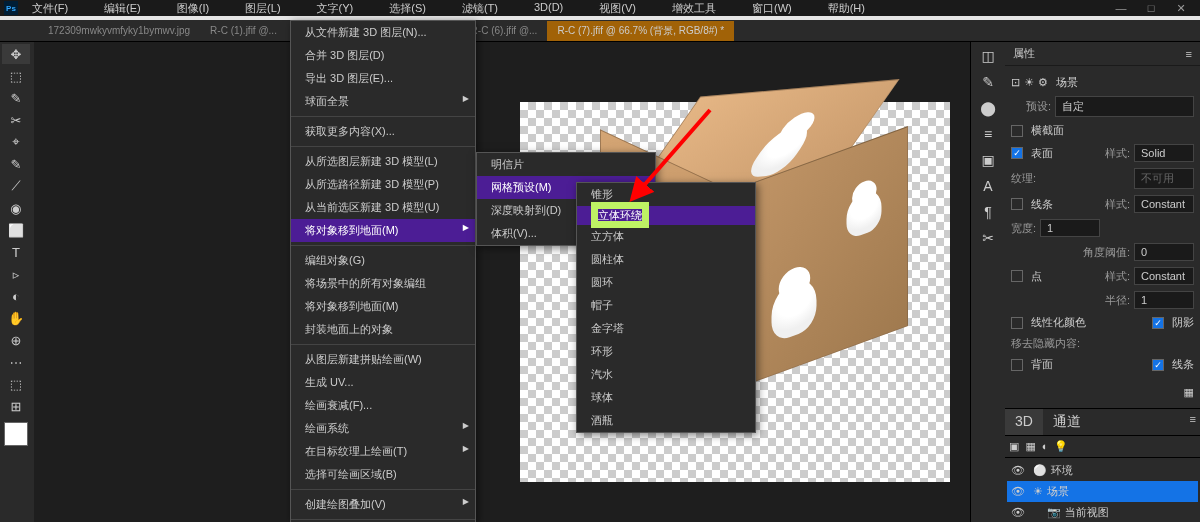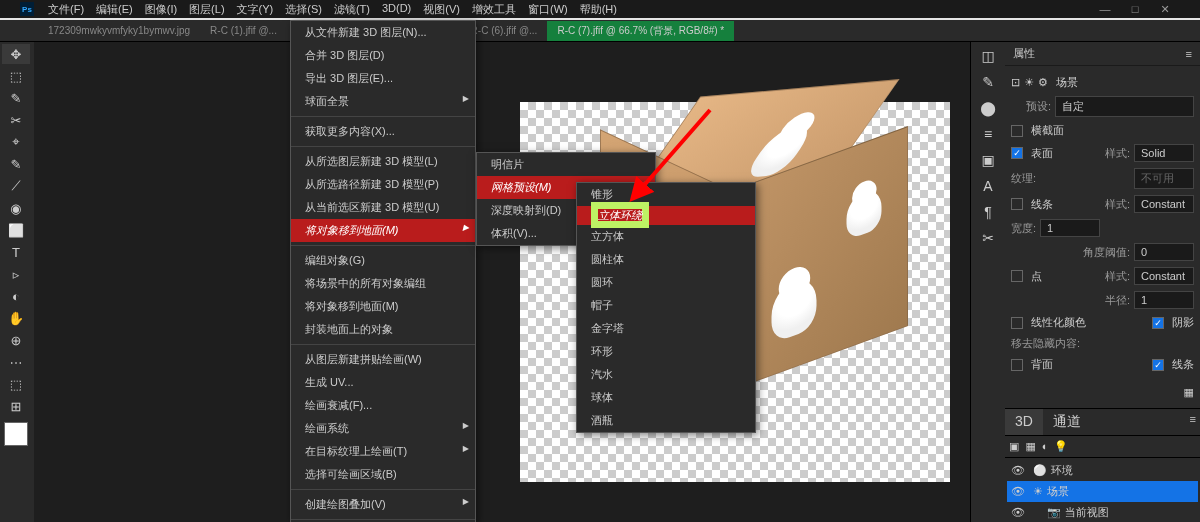--- a/index.html
+++ b/index.html
@@ -1,26 +1,26 @@
 <!DOCTYPE html>
 <html><head>
   <meta charset="utf-8">
   <style>
     * { margin: 0; padding: 0; box-sizing: border-box; font-family: "Microsoft YaHei", Arial, sans-serif; font-size: 11px; }
     body { width: 1200px; height: 522px; background: #2a2a2a; color: #ccc; overflow: hidden; position: relative; }
     
-    .top-menu { height: 20px; background: #1a1a1a; display: flex; align-items: center; padding: 0 20px; border-bottom: 2px solid #e5e5e5; }
+    .top-menu { height: 20px; background: #1a1a1a; display: flex; align-items: center; padding: 0 4px; border-bottom: 4px solid #e5e5e5; }
     .ps-icon { width: 14px; height: 14px; background: #001e36; color: #31a8ff; display: flex; align-items: center; justify-content: center; font-size: 8px; font-weight: bold; margin-right: 8px; }
     .menu-item { padding: 0 6px; cursor: pointer; white-space: nowrap; }
     .window-controls { margin-left: auto; display: flex; }
     .win-btn { width: 30px; height: 18px; display: flex; align-items: center; justify-content: center; color: #999; }
     
     .tabs-bar { height: 22px; background: #2a2a2a; display: flex; align-items: center; padding-left: 38px; border-bottom: 1px solid #000; }
     .tab { padding: 3px 10px; font-size: 10px; color: #888; white-space: nowrap; }
-    .tab.active { background: #15803d; color: #ccc; }
+    .tab.active { background: #a16207; color: #ccc; }
     
     .main-area { position: absolute; top: 42px; left: 0; right: 0; bottom: 0; display: flex; }
     .toolbox { width: 34px; background: #2a2a2a; display: flex; flex-direction: column; padding: 2px; gap: 2px; }
     .tool { width: 28px; height: 20px; display: flex; align-items: center; justify-content: center; color: #ccc; font-size: 13px; }
     .tool.active { background: #3a3a3a; }
     .swatch { width: 24px; height: 24px; background: #fff; border: 1px solid #666; margin: 4px 2px; position: relative; }
     .swatch::after { content: ''; position: absolute; width: 24px; height: 24px; background: #000; border: 1px solid #666; top: 6px; left: 6px; z-index: -1; }
     
     .canvas-area { flex: 1; background: #1e1e1e; position: relative; overflow: hidden; }
     .checker { position: absolute; top: 60px; right: 20px; bottom: 40px; width: 430px;
@@ -29,21 +29,21 @@
     .cube { position: absolute; width: 310px; height: 280px; top: 80px; right: 70px; }
     .cube-face { position: absolute; background: linear-gradient(135deg, #d4a574 0%, #b88a5c 100%); border: 1px solid rgba(0,0,0,0.2); }
     .face-left { width: 140px; height: 200px; transform: skewY(25deg); top: 40px; left: 10px; z-index: 2; }
     .face-right { width: 170px; height: 200px; transform: skewY(-20deg); top: 35px; left: 148px; z-index: 2; background: linear-gradient(135deg, #c09466 0%, #a07a4f 100%); }
     .face-top { width: 200px; height: 120px; transform: rotate(-5deg) skewX(-40deg); top: -30px; left: 65px; z-index: 1; background: linear-gradient(135deg, #e4b584 0%, #c89a6c 100%); }
     .dog { position: absolute; width: 50px; height: 60px; background: radial-gradient(circle at 50% 30%, #fff 40%, #f0f0f0 70%); border-radius: 50% 50% 40% 40%; }
     .dog::before { content: ''; position: absolute; width: 35px; height: 35px; background: #fff; border-radius: 50%; top: -15px; left: 8px; }
     
     .dropdown { position: absolute; background: #2a2a2a; border: 1px solid #555; min-width: 180px; z-index: 100; box-shadow: 2px 2px 8px rgba(0,0,0,0.5); }
     .dd-item { padding: 4px 24px 4px 14px; white-space: nowrap; position: relative; }
-    .dd-item.highlighted { background: #b91c1c; color: #fff; font-style: italic; }
+    .dd-item.highlighted { background: #4c1d95; color: #fff; }
     .dd-item.has-sub::after { content: '▶'; position: absolute; right: 6px; font-size: 8px; }
     .dd-sep { height: 1px; background: #444; margin: 3px 0; }
     
     .boxed { border: 7px solid #bef264; padding: 0; }
     
     .right-panel { width: 230px; background: #2a2a2a; border-left: 1px solid #000; display: flex; }
     .rp-icons { width: 34px; background: #2a2a2a; display: flex; flex-direction: column; padding-top: 6px; gap: 10px; align-items: center; }
     .rp-icon { color: #ccc; font-size: 14px; }
     .rp-content { flex: 1; display: flex; flex-direction: column; font-size: 10px; }
     .panel-title { padding: 4px 8px; background: #2a2a2a; display: flex; align-items: center; border-bottom: 1px solid #1a1a1a; }
@@ -64,21 +64,21 @@
     .eye { width: 14px; color: #ccc; }
     .layer-indent { display: inline-block; }
     
     .arrow-svg { position: absolute; top: 100px; left: 580px; z-index: 200; pointer-events: none; }
   </style>
 </head>
 <body>
 
 <div class="top-menu">
   <div class="ps-icon">Ps</div>
-  <div id="menu-items" style="display: flex;">
+  <div id="menu-items" style="display: flex; gap: 24px;">
       <div class="menu-item">文件(F)</div>
       <div class="menu-item">编辑(E)</div>
       <div class="menu-item">图像(I)</div>
       <div class="menu-item">图层(L)</div>
       <div class="menu-item">文字(Y)</div>
       <div class="menu-item">选择(S)</div>
       <div class="menu-item">滤镜(T)</div>
       <div class="menu-item">3D(D)</div>
       <div class="menu-item">视图(V)</div>
       <div class="menu-item">增效工具</div>

